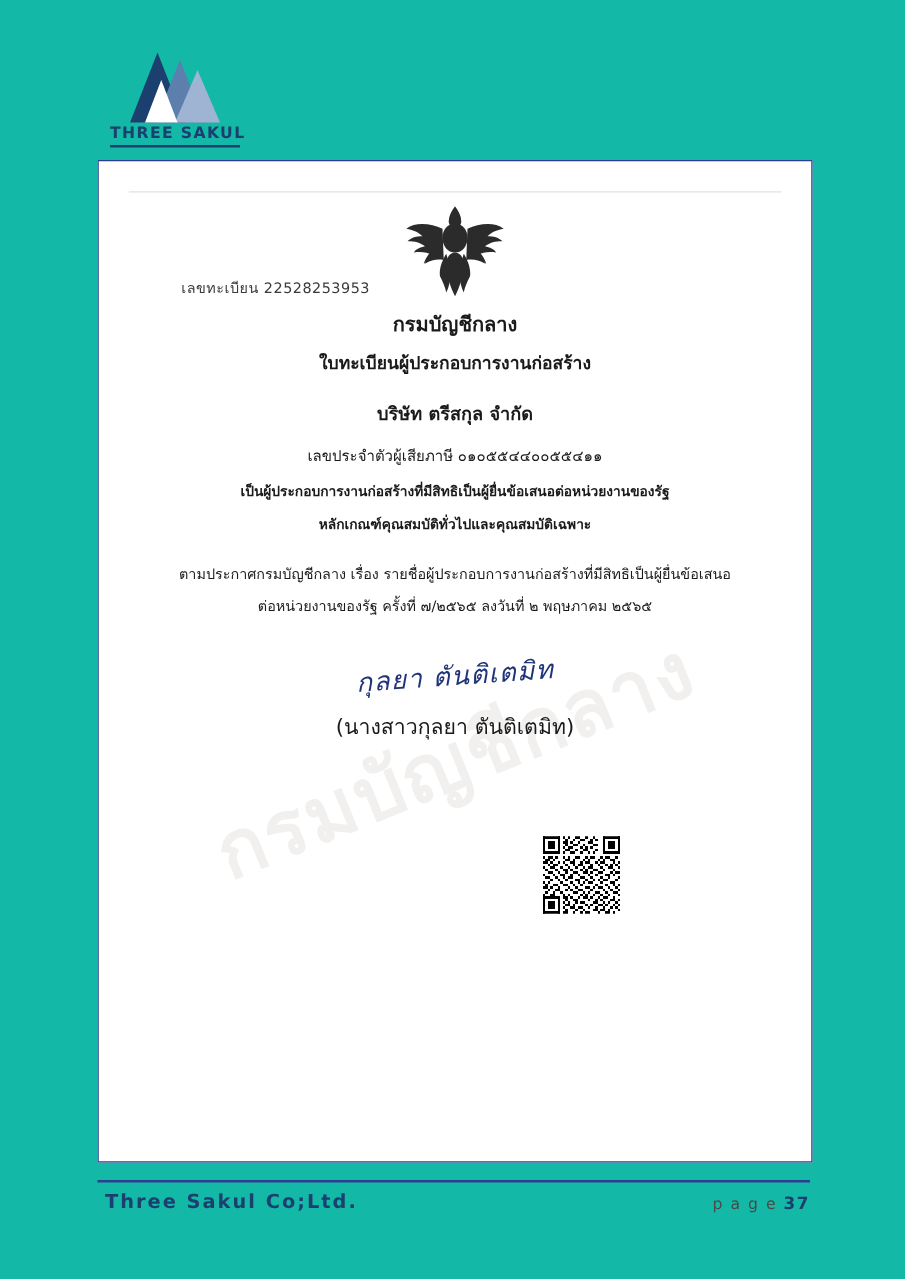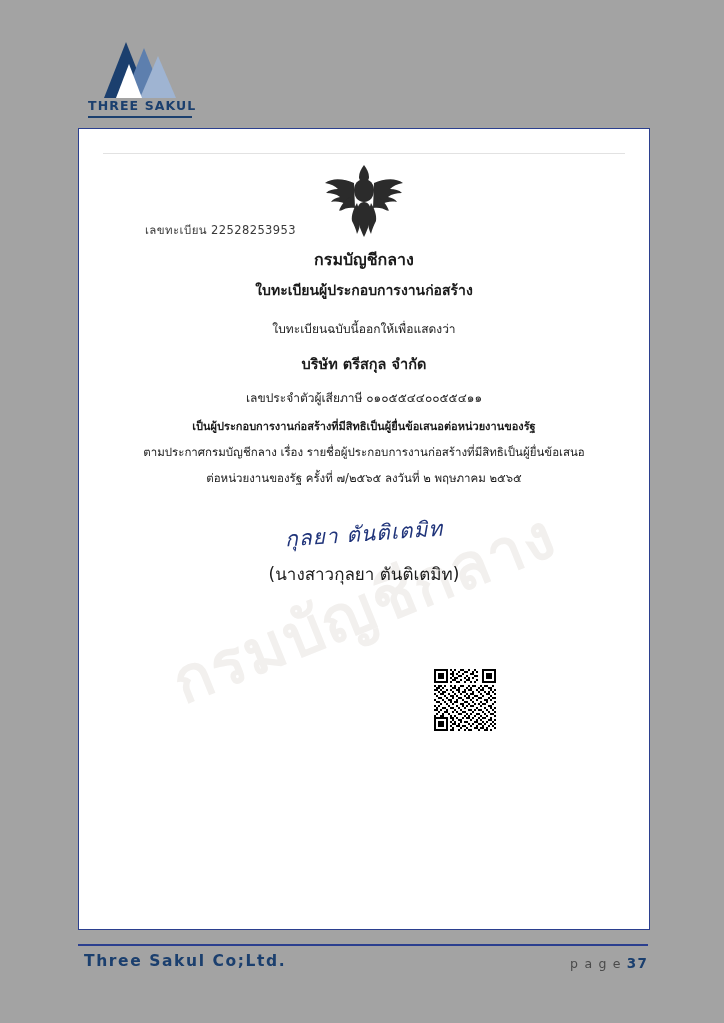--- a/index.html
+++ b/index.html
@@ -10,21 +10,21 @@
   body {
     width: 724px;
     height: 1023px;
     position: relative;
     font-family: "DejaVu Sans", "Liberation Sans", sans-serif;
     overflow: hidden;
   }
   .page {
     position: absolute;
     inset: 0;
-    background: #a3a3a3;
+    background: #14b8a6;
   }
 
   
   .logo-block {
     position: absolute;
     left: 88px;
     top: 42px;
     width: 104px;
     height: 78px;
   }
@@ -306,24 +306,24 @@
             <path d="M57 36 c5 3 9 8 11 14 c-4 -3 -8 -5 -12 -6 z"></path>
           </g>
         </svg>
       </div>
 
       <div class="reg-number">เลขทะเบียน 22528253953</div>
 
       <div class="cert-body">
         <div class="line l-dept">กรมบัญชีกลาง</div>
         <div class="line l-title">ใบทะเบียนผู้ประกอบการงานก่อสร้าง</div>
-        <div class="line l-lead">ใบทะเบียนฉบับนี้ออกให้เพื่อแสดงว่า</div>
         <div class="line l-company">บริษัท ตรีสกุล จำกัด</div>
         <div class="line l-info">เลขประจำตัวผู้เสียภาษี ๐๑๐๕๕๔๔๐๐๕๕๔๑๑</div>
         <div class="line l-scope">เป็นผู้ประกอบการงานก่อสร้างที่มีสิทธิเป็นผู้ยื่นข้อเสนอต่อหน่วยงานของรัฐ</div>
+        <div class="line l-scope third">หลักเกณฑ์คุณสมบัติทั่วไปและคุณสมบัติเฉพาะ</div>
         <div class="line l-ref">ตามประกาศกรมบัญชีกลาง เรื่อง รายชื่อผู้ประกอบการงานก่อสร้างที่มีสิทธิเป็นผู้ยื่นข้อเสนอ</div>
         <div class="line l-ref last">ต่อหน่วยงานของรัฐ ครั้งที่ ๗/๒๕๖๕ ลงวันที่ ๒ พฤษภาคม ๒๕๖๕</div>
         <div class="signature">กุลยา ตันติเตมิท</div>
         <div class="sig-name">(นางสาวกุลยา ตันติเตมิท)</div>
       </div>
 
       <div class="qr">
         <svg viewBox="0 0 31 31" width="62" height="62" shape-rendering="crispEdges" aria-hidden="true">
           <rect width="31" height="31" fill="#ffffff"></rect>
           <g fill="#000000">

